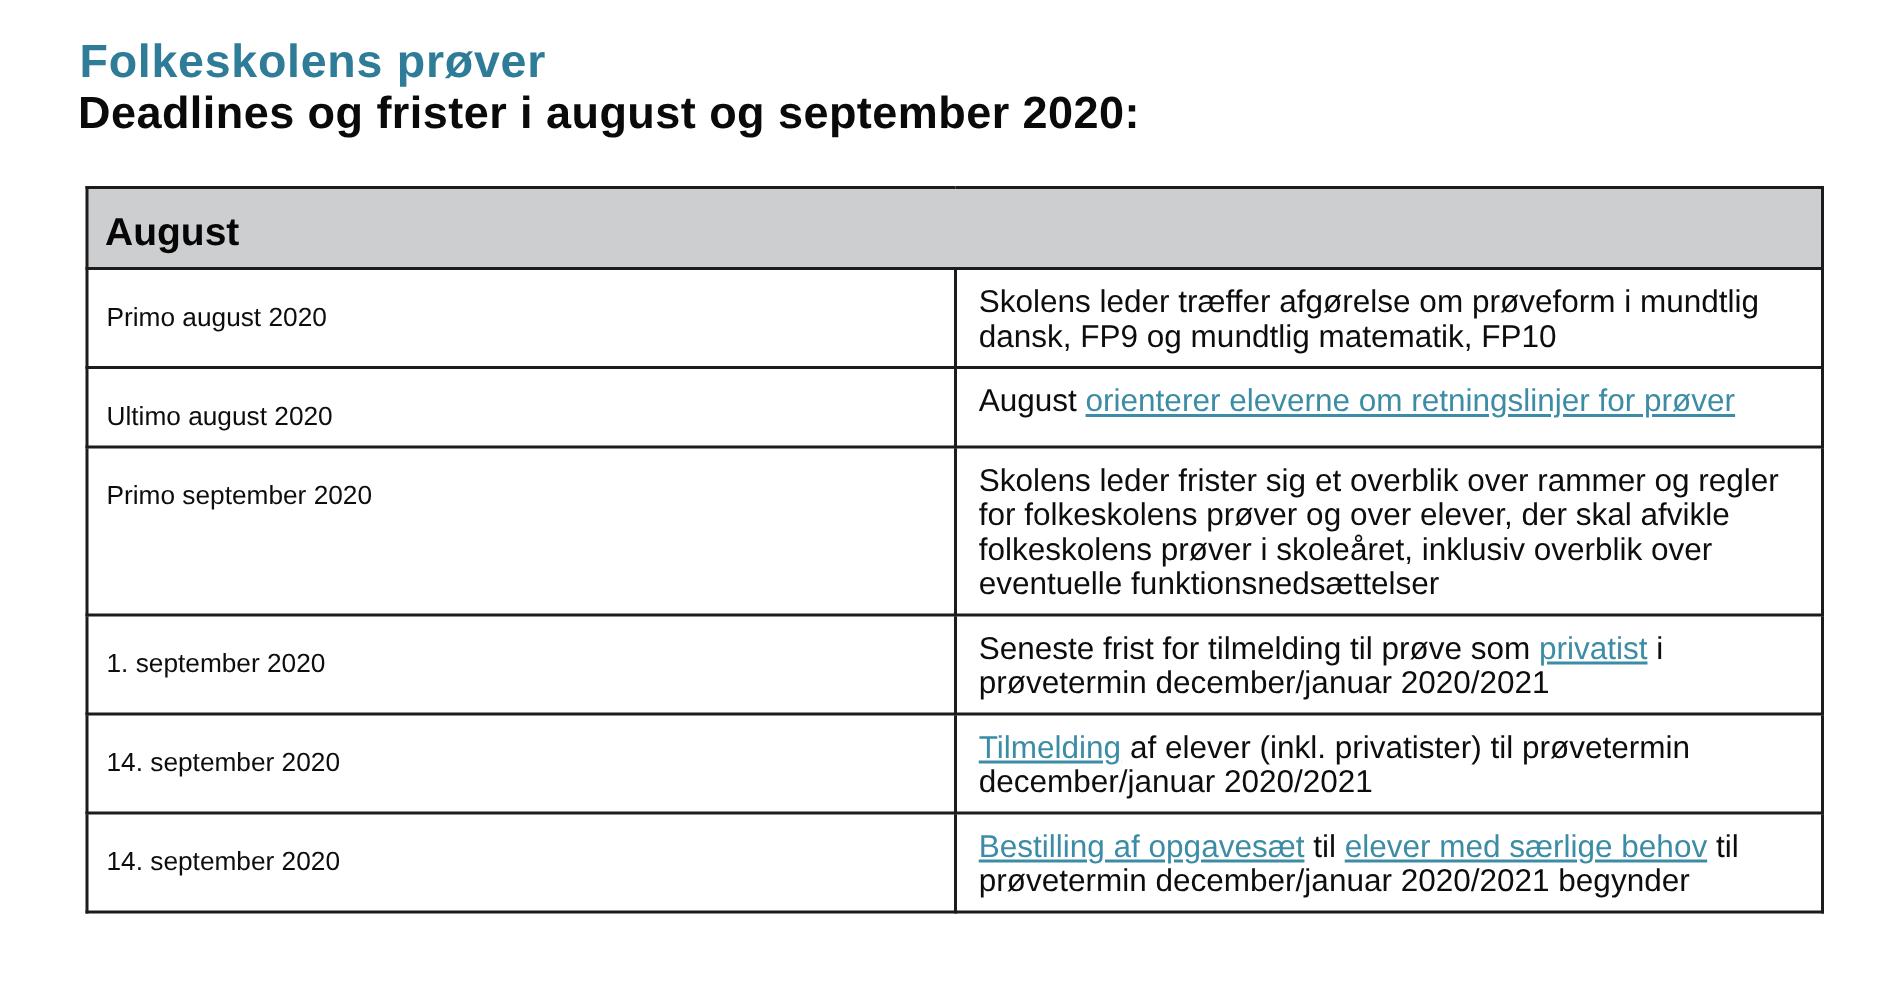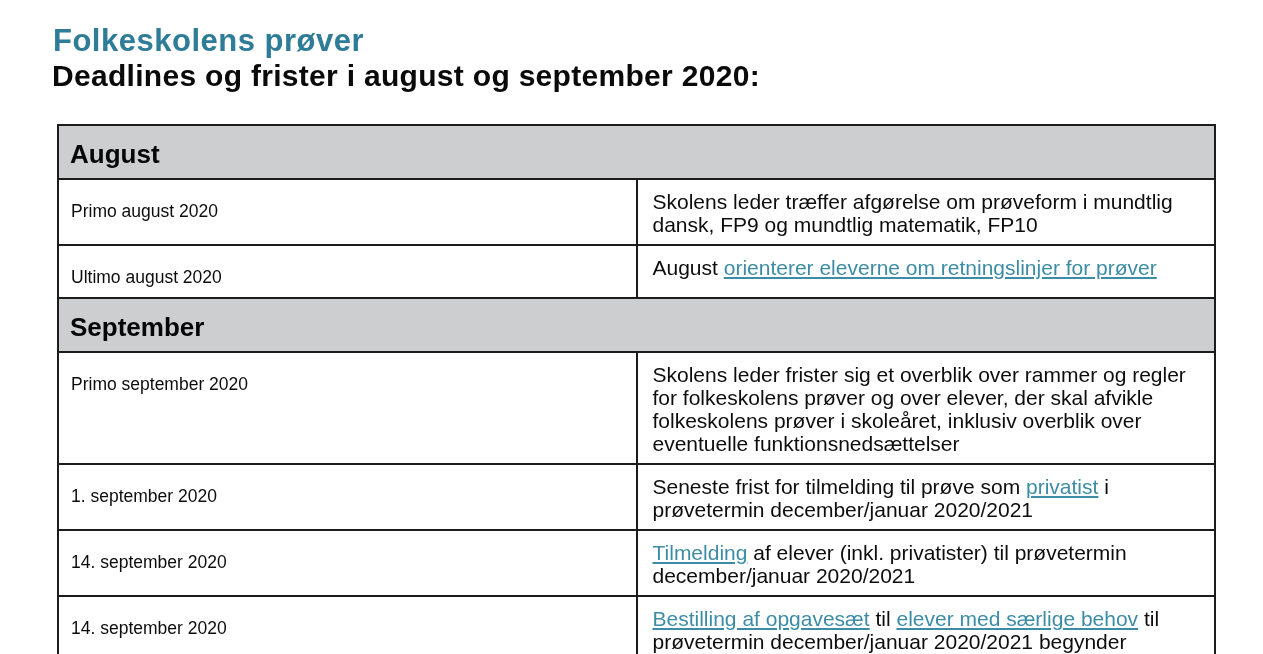--- a/index.html
+++ b/index.html
@@ -85,23 +85,20 @@
         </tr>
         <tr>
           <td class="date-cell">Primo august 2020</td>
           <td class="desc-cell"><span>Skolens leder træffer afgørelse om prøveform i mundtlig dansk, FP9 og mundtlig matematik, FP10</span></td>
         </tr>
         <tr>
           <td class="date-cell">Ultimo august 2020</td>
           <td class="desc-cell"><span>August </span><a href="#" class="link">orienterer eleverne om retningslinjer for prøver</a></td>
         </tr>
         <tr>
-          <td colspan="2" class="section-header">September</td>
-        </tr>
-        <tr>
           <td class="date-cell">Primo september 2020</td>
           <td class="desc-cell"><span>Skolens leder frister sig et overblik over rammer og regler for folkeskolens prøver og over elever, der skal afvikle folkeskolens prøver i skoleåret, inklusiv overblik over eventuelle funktionsnedsættelser</span></td>
         </tr>
         <tr>
           <td class="date-cell">1. september 2020</td>
           <td class="desc-cell"><span>Seneste frist for tilmelding til prøve som </span><a href="#" class="link">privatist</a><span> i prøvetermin december/januar 2020/2021</span></td>
         </tr>
         <tr>
           <td class="date-cell">14. september 2020</td>
           <td class="desc-cell"><a href="#" class="link">Tilmelding</a><span> af elever (inkl. privatister) til prøvetermin december/januar 2020/2021</span></td>

